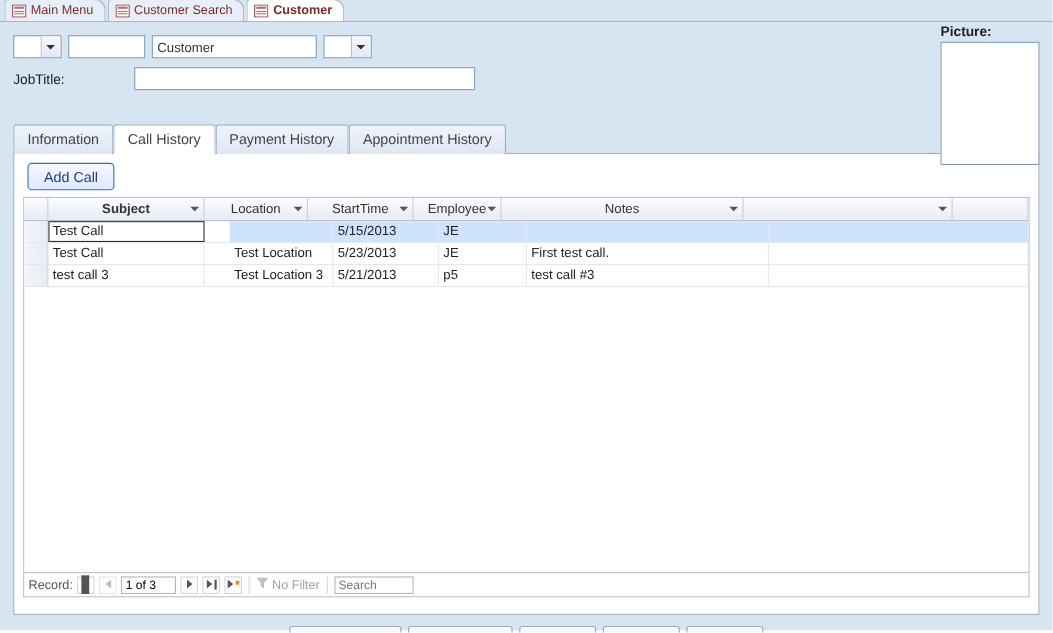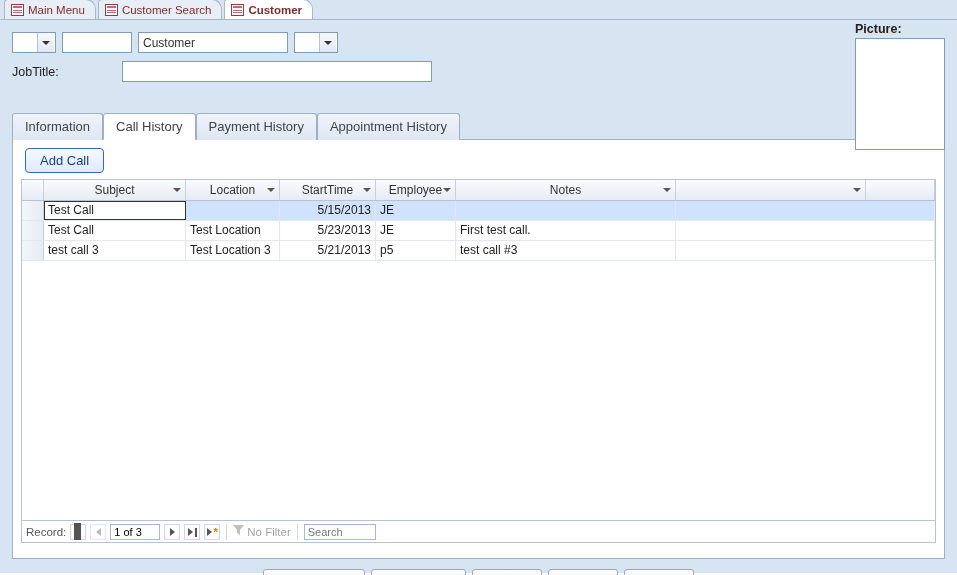--- a/index.html
+++ b/index.html
@@ -44,22 +44,22 @@
   .ds-header { display: flex; background: linear-gradient(#fafcff,#e6ecf5); border-bottom: 1px solid #b8c2d0; }
   .ds-corner { width: 22px; border-right: 1px solid #c7d0de; background: linear-gradient(#fafcff,#e6ecf5); }
   .ds-col { position: relative; border-right: 1px solid #c7d0de; display:flex; align-items:center; justify-content:center; height: 20px; font-size: 12px; color:#333; cursor: pointer; }
   .ds-col .sort { position:absolute; right:4px; width:0;height:0;border-left:4px solid transparent;border-right:4px solid transparent;border-top:4px solid #555; }
   .ds-rows { }
   .ds-row { display:flex; height:20px; border-bottom: 1px solid #e3e8f0; }
   .ds-row.selected .cell { background: #cfe3ff; }
   .ds-row .rowhdr { width:22px; background: linear-gradient(90deg,#f3f6fb,#e6ecf3); border-right:1px solid #c7d0de; }
   .cell { border-right: 1px solid #e3e8f0; padding: 2px 4px; font-size: 12px; color:#222; overflow:hidden; white-space:nowrap; }
   .ds-row.editing .cell-subject { background:#fff; border:1px solid #333; padding:1px 3px; }
-  .col-subject{width:142px;} .col-location{width:94px;} .col-start{width:96px; text-align:right;} .col-emp{width:80px;} .col-notes{width:220px;} .col-blank{flex:1;}
-  .hc-subject{width:142px;} .hc-location{width:94px;} .hc-start{width:96px;} .hc-emp{width:80px;align-items:center;} .hc-notes{width:220px;} .hc-blank1{width:190px;} .hc-blank2{flex:1;}
+  .col-subject{width:142px;} .col-location{width:94px;margin-left:23px;} .col-start{width:96px; text-align:left;} .col-emp{width:80px;} .col-notes{width:220px;} .col-blank{flex:1;}
+  .hc-subject{width:142px;font-weight:bold;} .hc-location{width:94px;} .hc-start{width:96px;} .hc-emp{width:80px;align-items:center;} .hc-notes{width:220px;} .hc-blank1{width:190px;} .hc-blank2{flex:1;}
 
   
   .recnav { display:flex; align-items:center; gap:4px; border:1px solid #b8c2d0; border-top:none; height:22px; padding: 0 4px; font-size: 11.5px; color:#555; margin: 0 2px; }
   .navbtn { width:16px; height:16px; display:flex; align-items:center; justify-content:center; border:1px solid #cfd8e4; background:#fdfdff; cursor:pointer; }
   .navbtn.dis { color:#bbb; border-color:#e3e8f0; cursor:default; }
   .rec-input { width:50px; height:16px; border:1px solid #a9b8cc; font-size:11px; padding:0 3px; }
   .sep { width:1px; height:16px; background:#cfd8e4; margin:0 2px; }
   .nofilter { display:inline-flex; gap:3px; align-items:center; color:#a4a4a4; }
   .search-box { border:1px solid #a9b8cc; height:16px; width:72px; padding:0 3px; font-size:11px; color:#777; }
 

